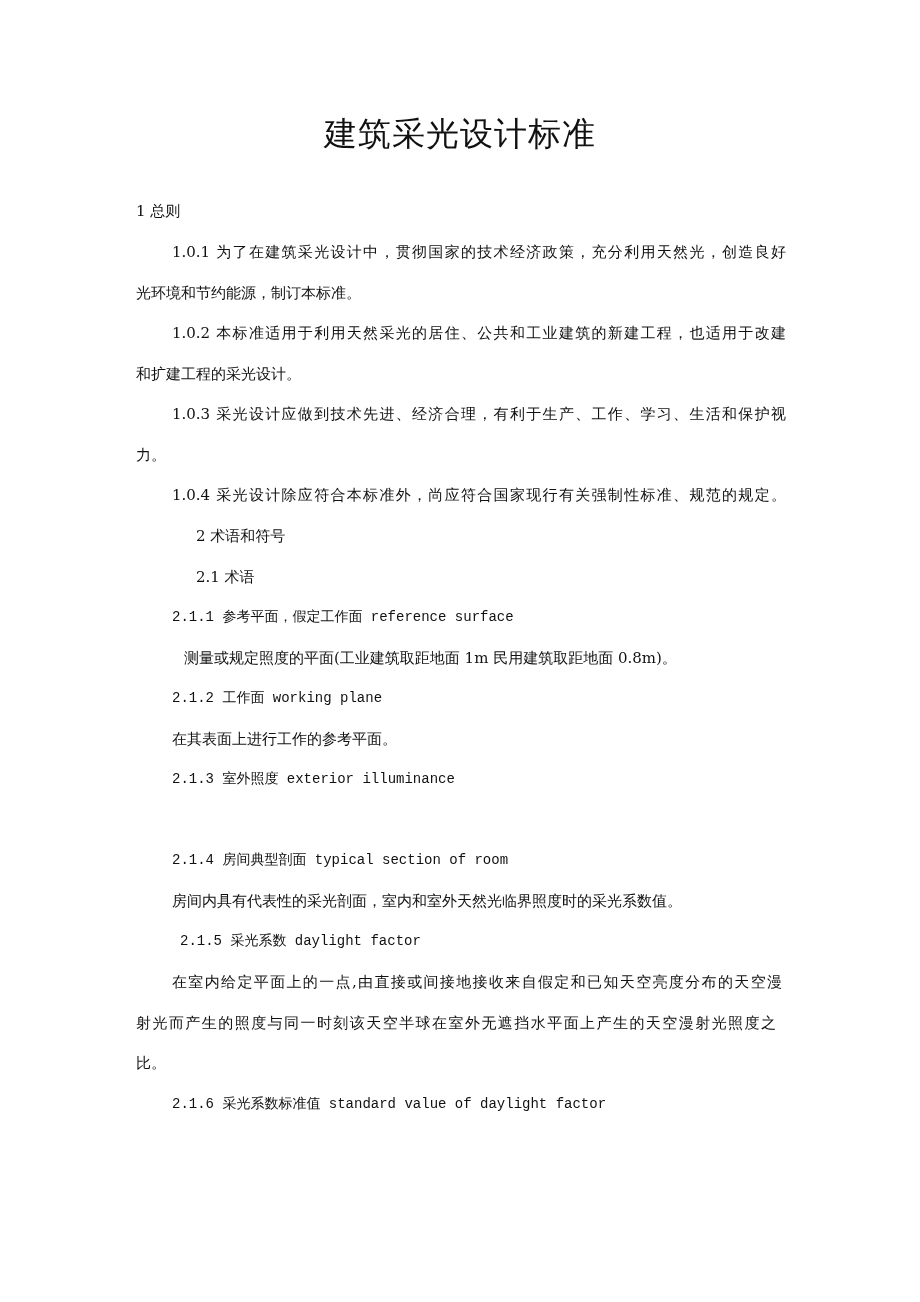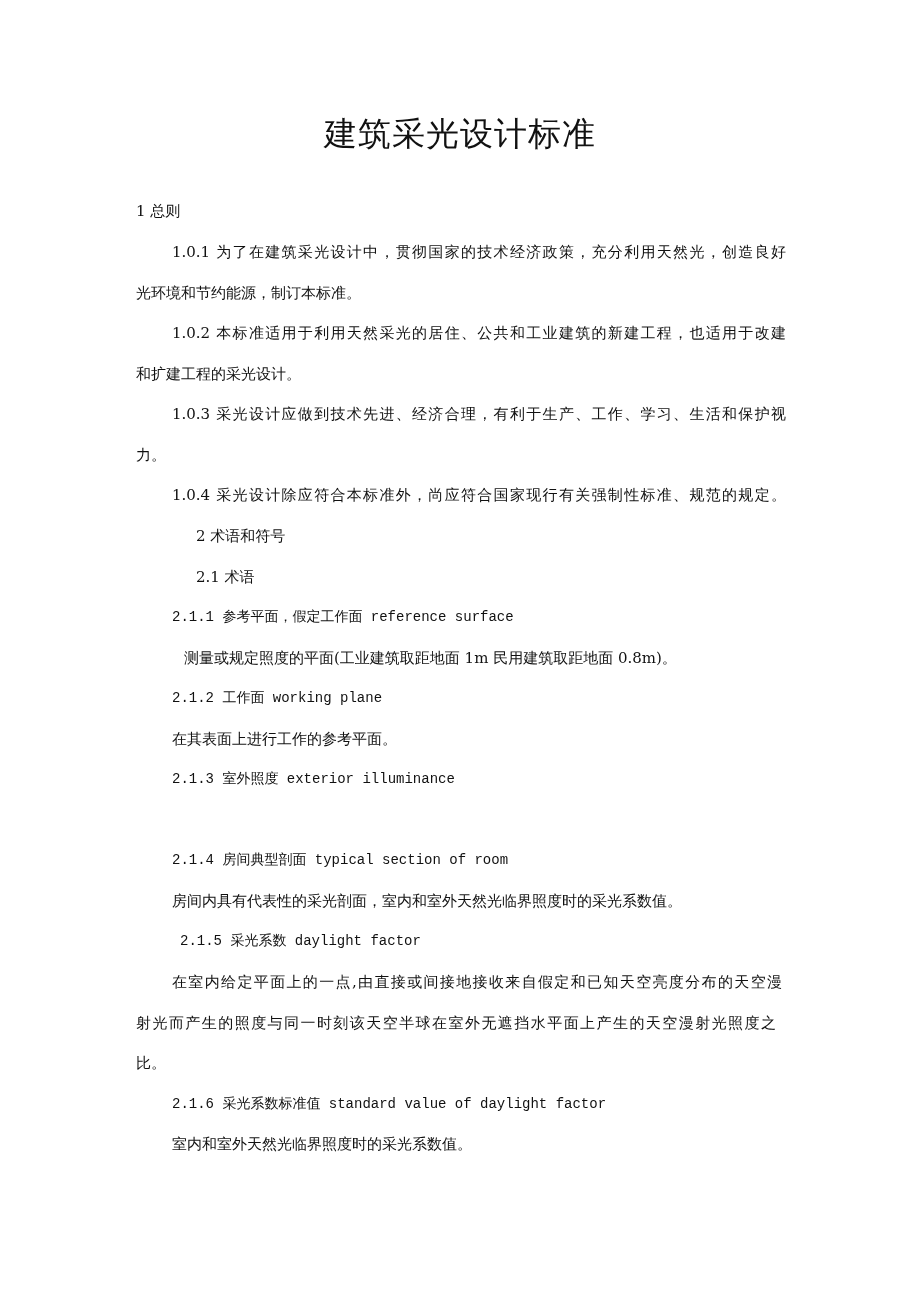--- a/index.html
+++ b/index.html
@@ -52,14 +52,13 @@
 
   <div class="line mono" style="left:172px; top:850px;">2.1.4 房间典型剖面 typical section of room</div>
   <div class="line" style="left:172px; top:891px;">房间内具有代表性的采光剖面，室内和室外天然光临界照度时的采光系数值。</div>
 
   <div class="line mono" style="left:180px; top:931px;">2.1.5 采光系数 daylight factor</div>
   <div class="line just" style="left:172px; top:972px; width:610px;">在室内给定平面上的一点,由直接或间接地接收来自假定和已知天空亮度分布的天空漫</div>
   <div class="line just" style="left:136px; top:1013px; width:640px;">射光而产生的照度与同一时刻该天空半球在室外无遮挡水平面上产生的天空漫射光照度之</div>
   <div class="line" style="left:136px; top:1053px;">比。</div>
 
   <div class="line mono" style="left:172px; top:1094px;">2.1.6 采光系数标准值 standard value of daylight factor</div>
-  <div class="line" style="left:172px; top:1134px;">室内和室外天然光临界照度时的采光系数值。</div>
 </div>
 
 </body></html>

